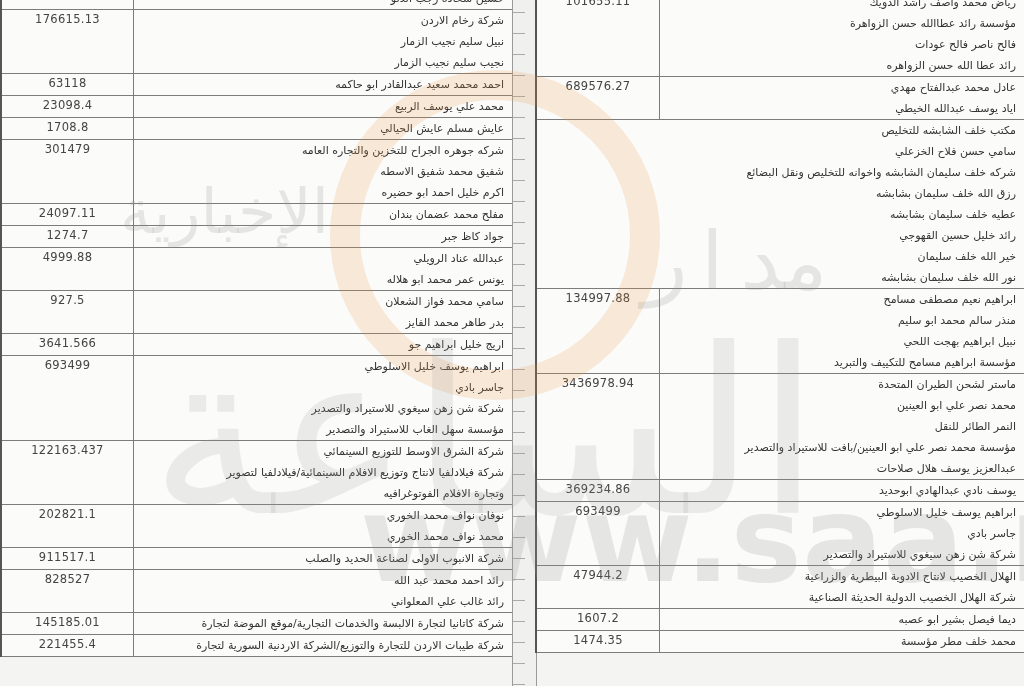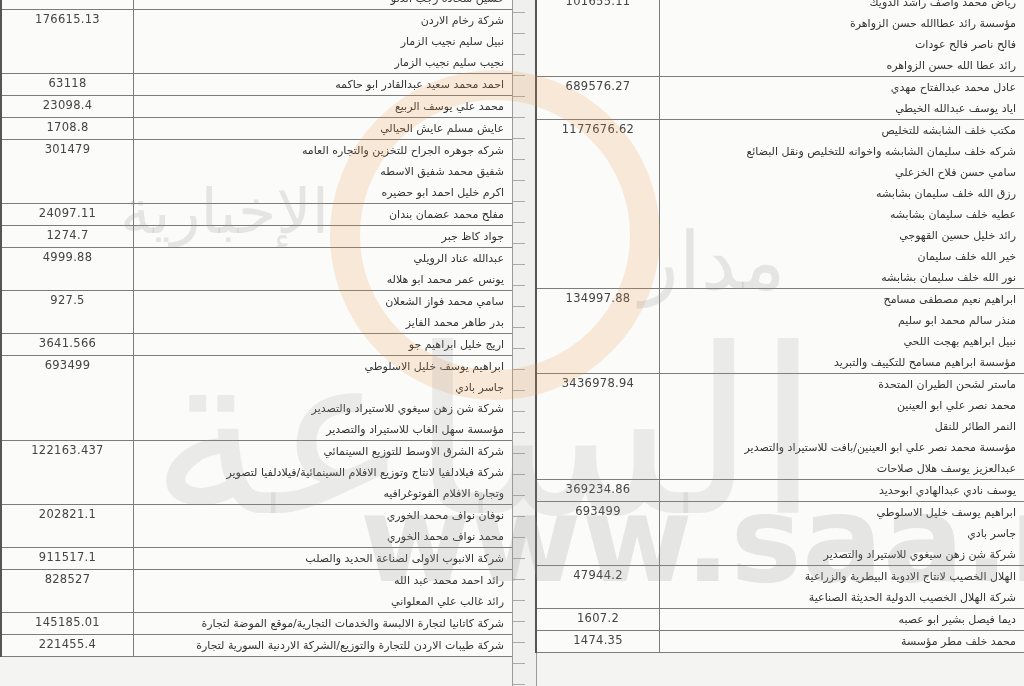--- a/index.html
+++ b/index.html
@@ -35,21 +35,21 @@
   .wm-ring {
     left: 330px; top: 70px; width: 330px; height: 330px; border-radius: 50%;
     border: 30px solid rgba(240,150,60,0.18); box-sizing: border-box;
   }
   .wm-text-ar {
     left: 120px; top: 175px; font-size: 62px; color: rgba(150,150,150,0.22);
     font-family: "DejaVu Sans", sans-serif; direction: rtl;
   }
   .wm-text-ar2 {
     left: 640px; top: 215px; font-size: 80px; color: rgba(150,150,150,0.22);
-    font-family: Liberation Serif, serif; direction: rtl;
+    font-family: Liberation Mono, monospace; direction: rtl;
   }
   .wm-big {
     left: 150px; top: 300px; font-size: 230px; font-weight: normal;
     color: rgba(150,150,150,0.16); direction: rtl; letter-spacing: 10px;
   }
   .wm-url {
     left: 360px; top: 470px; font-size: 120px; font-weight: bold;
     color: rgba(150,150,150,0.22); font-family: "DejaVu Sans", sans-serif;
   }
 </style>
@@ -229,25 +229,24 @@
         </div>
       </div>
       <div class="row">
         <div class="amt">689576.27</div>
         <div class="names">
           <div class="name-line">عادل محمد عبدالفتاح مهدي</div>
           <div class="name-line">اياد يوسف عبدالله الخيطي</div>
         </div>
       </div>
       <div class="row">
-        <div class="amt">1177676.62</div>
         <div class="names">
           <div class="name-line">مكتب خلف الشابشه للتخليص</div>
+          <div class="name-line">سامي حسن فلاح الخزعلي</div>
           <div class="name-line">شركه خلف سليمان الشابشه واخوانه للتخليص ونقل البضائع</div>
-          <div class="name-line">سامي حسن فلاح الخزعلي</div>
           <div class="name-line">رزق الله خلف سليمان بشابشه</div>
           <div class="name-line">عطيه خلف سليمان بشابشه</div>
           <div class="name-line">رائد خليل حسين القهوجي</div>
           <div class="name-line">خير الله خلف سليمان</div>
           <div class="name-line">نور الله خلف سليمان بشابشه</div>
         </div>
       </div>
       <div class="row">
         <div class="amt">134997.88</div>
         <div class="names">

